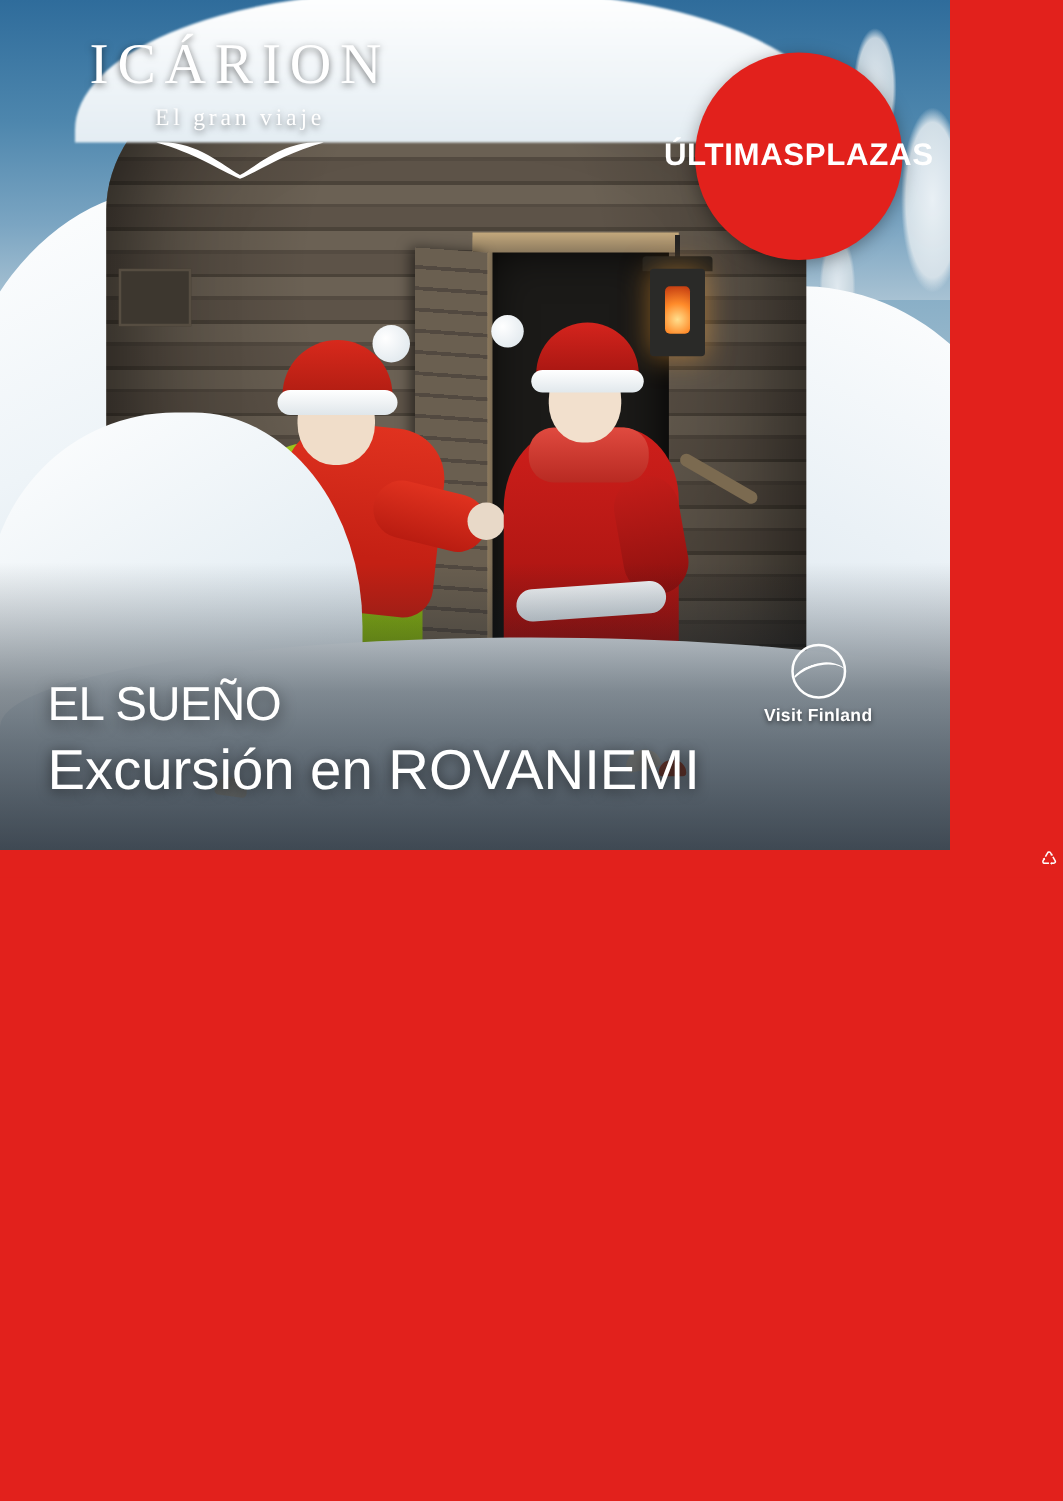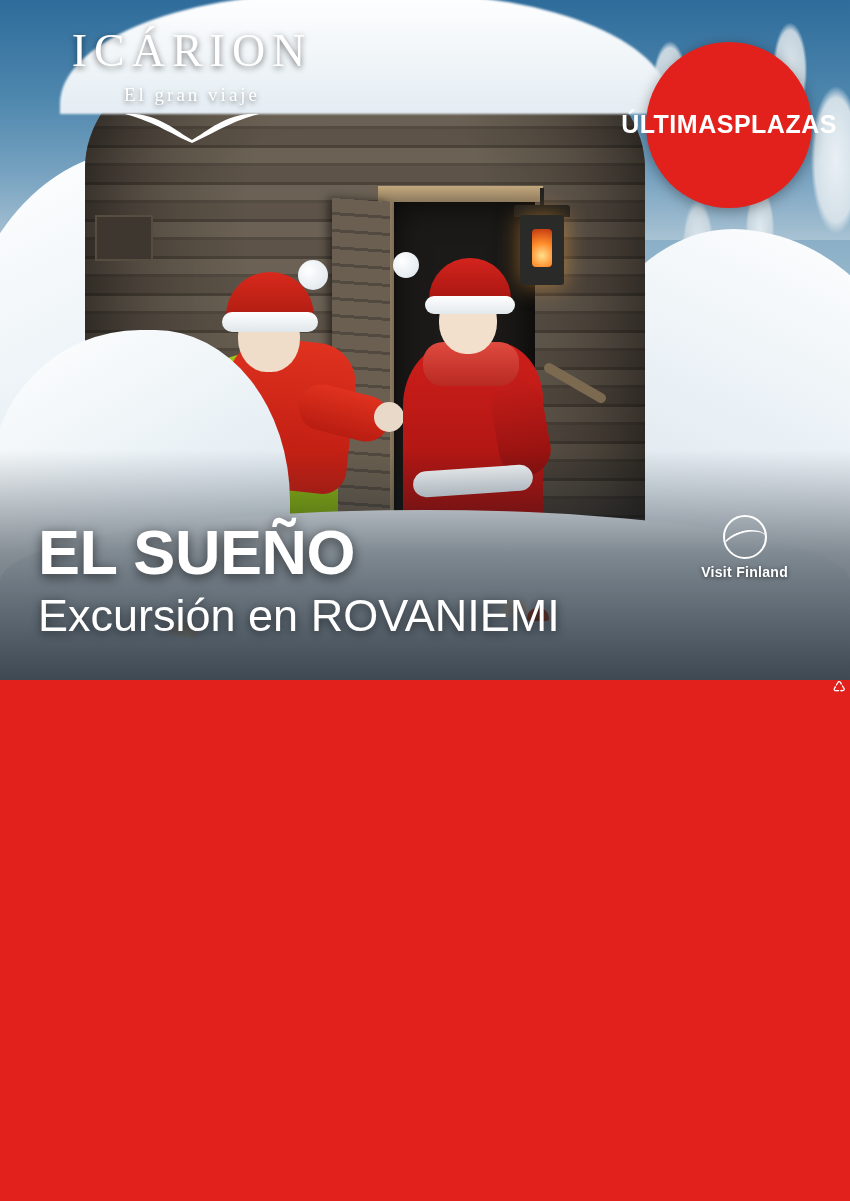--- a/index.html
+++ b/index.html
@@ -8,21 +8,21 @@
     height: 1201px;
     font-family: "Liberation Sans", sans-serif;
     background: #e2211c;
     overflow: hidden;
     position: relative;
   }
 
   
   .hero {
     position: relative;
-    width: 850px;
+    width: 760px;
     height: 680px;
     overflow: hidden;
     background: linear-gradient(#3a6f96 0%, #5b8fb4 18%, #7fa9c4 30%, #9dbbcd 45%, #b9cdda 60%, #cfdce4 75%, #dfe8ee 100%);
   }
   
   .sky {
     position: absolute; left:0; top:0; width:850px; height:240px;
     background: linear-gradient(#2f6c9b 0%, #4d86ad 40%, #7ba5c2 75%, #a8c2d3 100%);
   }
   
@@ -238,21 +238,21 @@
     position:absolute; right:38px; top:42px; width:166px; height:166px;
     background:#e2211c; border-radius:50%; color:#fff;
     display:flex; align-items:center; justify-content:center;
     font-weight:bold; font-size:25px; line-height:1.25; letter-spacing:.5px; z-index:7;
     box-shadow: 0 3px 14px rgba(0,0,0,.35);
   }
 
   
   .hero-titles { position:absolute; left:38px; bottom:38px; z-index:6; color:#fff; }
   .hero-titles h1 {
-    font-size: 63px; font-weight: bold; line-height: 1.02; letter-spacing: -0.5px;
+    font-size: 38px; font-weight: normal; line-height: 1.02; letter-spacing: -0.5px;
     text-shadow: 0 3px 12px rgba(0,0,0,.6);
   }
   .hero-titles .sub {
     font-size: 45px; font-weight: 400; margin-top: 6px;
     text-shadow: 0 2px 10px rgba(0,0,0,.6);
   }
 
   
   .visit-finland {
     position:absolute; right:62px; bottom:100px; z-index:6; text-align:left; color:#fff;

